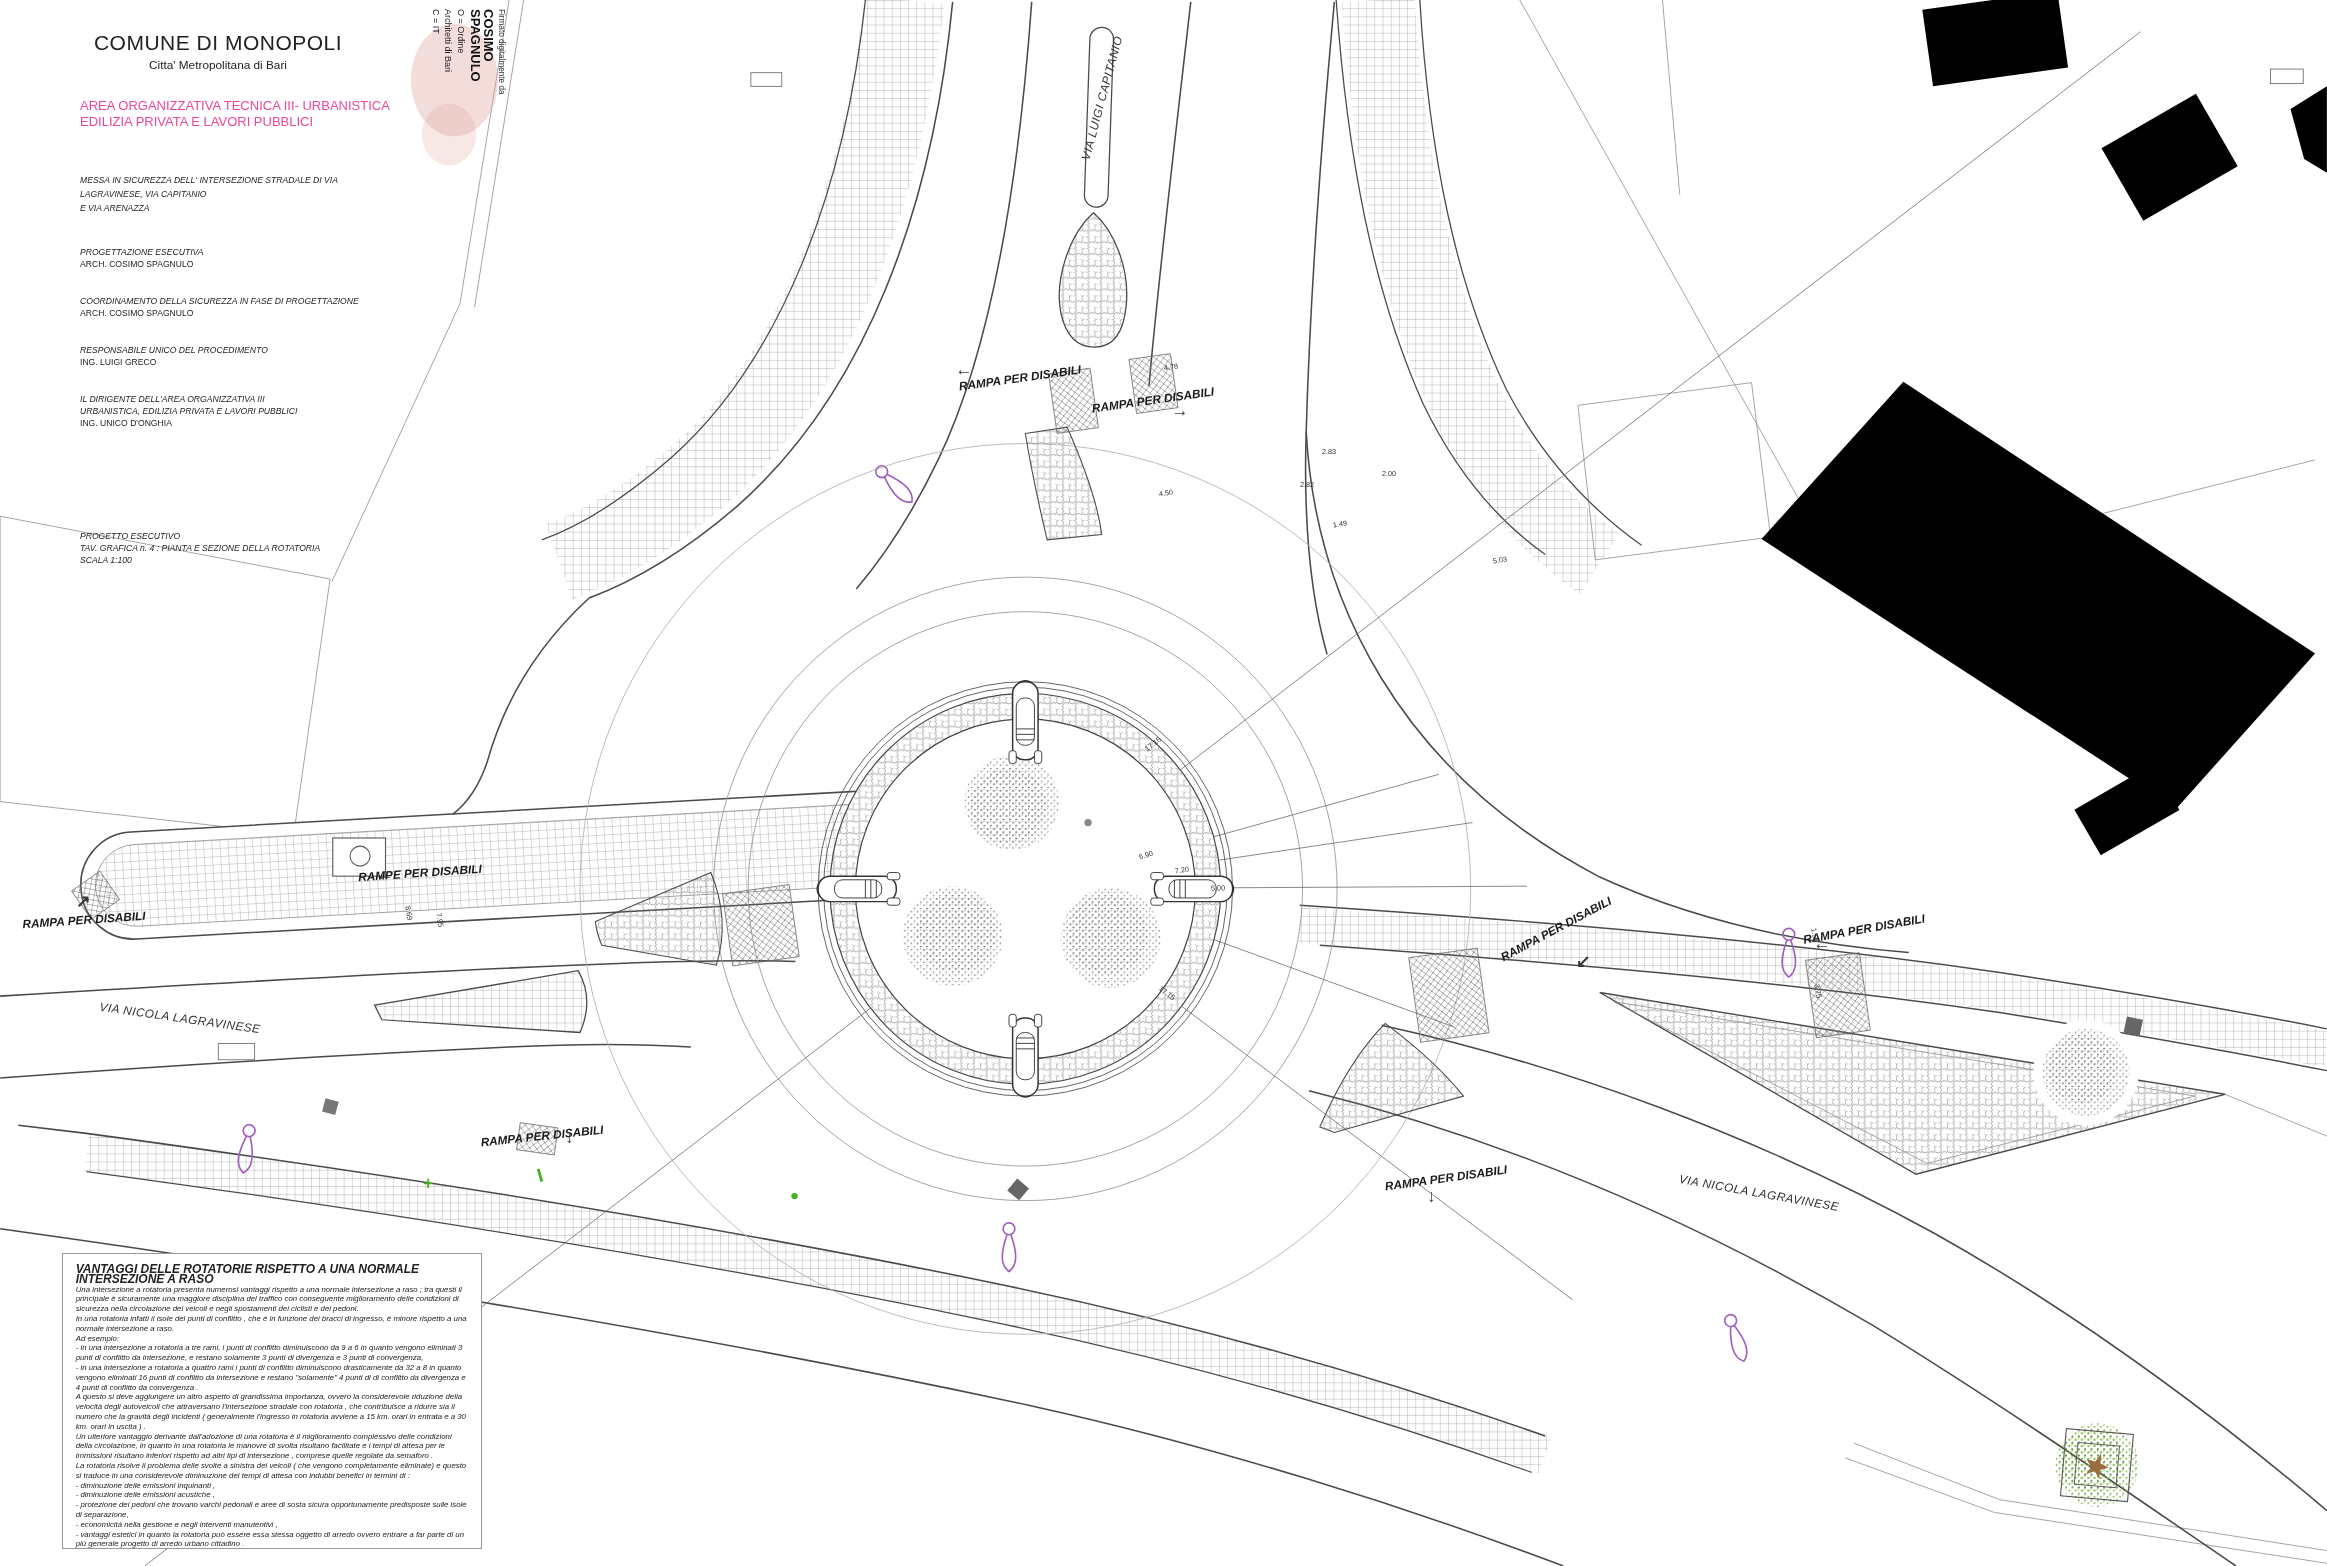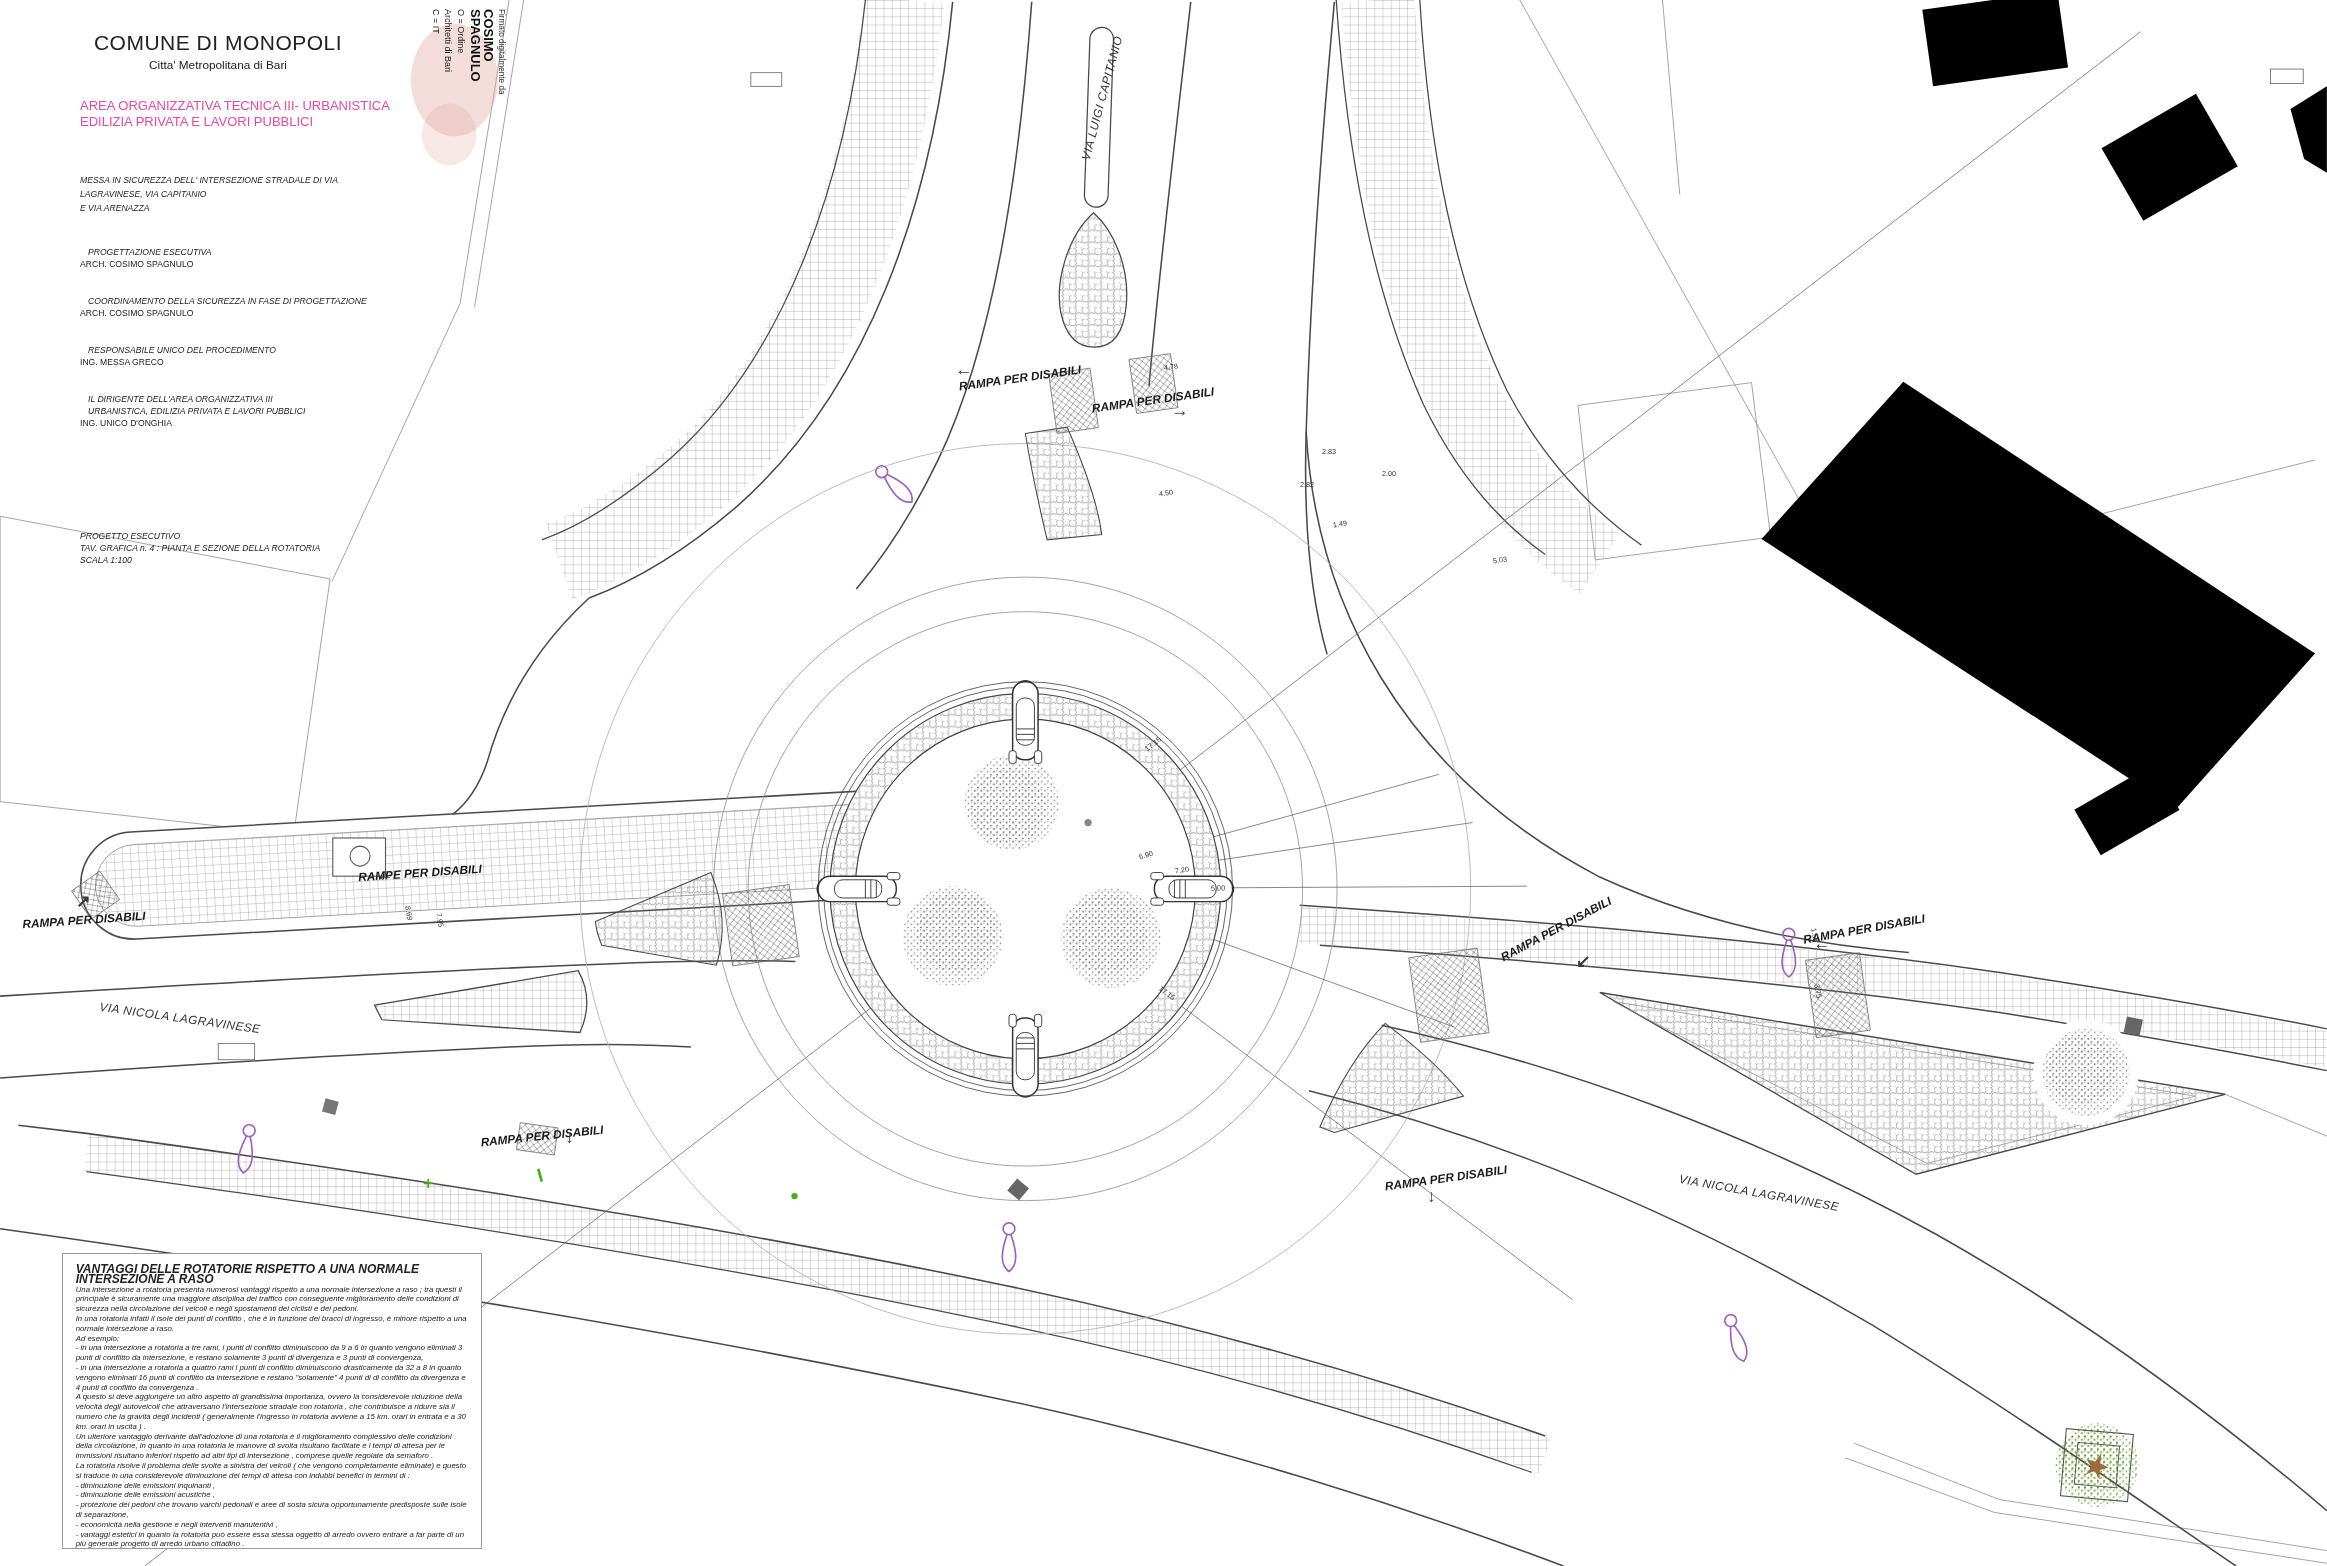--- a/index.html
+++ b/index.html
@@ -8,21 +8,21 @@
   .abs{position:absolute;}
   svg{position:absolute;left:0;top:0;}
 
   
   .tb-title{left:0;top:31px;width:436px;text-align:center;font-size:21px;letter-spacing:0.5px;color:#222;}
   .tb-sub{left:0;top:58px;width:436px;text-align:center;font-size:11.8px;color:#222;}
   .tb-dept{left:80px;top:98px;font-size:13px;line-height:15.5px;color:#ec4899;}
   .tb-messa{left:80px;top:173px;font-size:8.6px;line-height:14px;font-style:italic;color:#222;max-width:300px;}
   .roles{left:80px;top:247px;font-size:8.6px;line-height:11.8px;color:#222;}
   .role-block{margin-bottom:25.5px;}
-  .role-block .r-it{font-style:italic;margin-left:8px;}
+  .role-block .r-it{font-style:italic;}
   .tb-proj{left:80px;top:531px;font-size:8.6px;line-height:11.8px;font-style:italic;color:#222;}
 
   
   .stamp-outer{left:406px;top:9px;width:100px;height:153px;}
   .stamp-rot{width:153px;height:100px;transform:rotate(90deg) translate(0,-100px);transform-origin:top left;}
   .stamp-line1{font-size:8.2px;color:#333;margin-bottom:1.8px;}
   .stamp-name{font-size:13px;font-weight:bold;line-height:13.6px;color:#111;}
   .stamp-det{font-size:9px;line-height:11px;color:#222;margin-top:1.8px;}
 
   
@@ -291,21 +291,21 @@
       <div class="role-block">
         <div class="r-it">PROGETTAZIONE ESECUTIVA</div>
         <div>ARCH. COSIMO SPAGNULO</div>
       </div>
       <div class="role-block">
         <div class="r-it">COORDINAMENTO DELLA SICUREZZA IN FASE DI PROGETTAZIONE</div>
         <div>ARCH. COSIMO SPAGNULO</div>
       </div>
       <div class="role-block">
         <div class="r-it">RESPONSABILE UNICO DEL PROCEDIMENTO</div>
-        <div>ING. MESSA GRECO</div>
+        <div>ING. LUIGI GRECO</div>
       </div>
       <div class="role-block">
         <div class="r-it">IL DIRIGENTE DELL'AREA ORGANIZZATIVA III</div>
         <div class="r-it">URBANISTICA, EDILIZIA PRIVATA E LAVORI PUBBLICI</div>
         <div>ING. UNICO D'ONGHIA</div>
       </div>
     </div>
 
   <div class="abs tb-proj">
     <div>PROGETTO ESECUTIVO</div>

